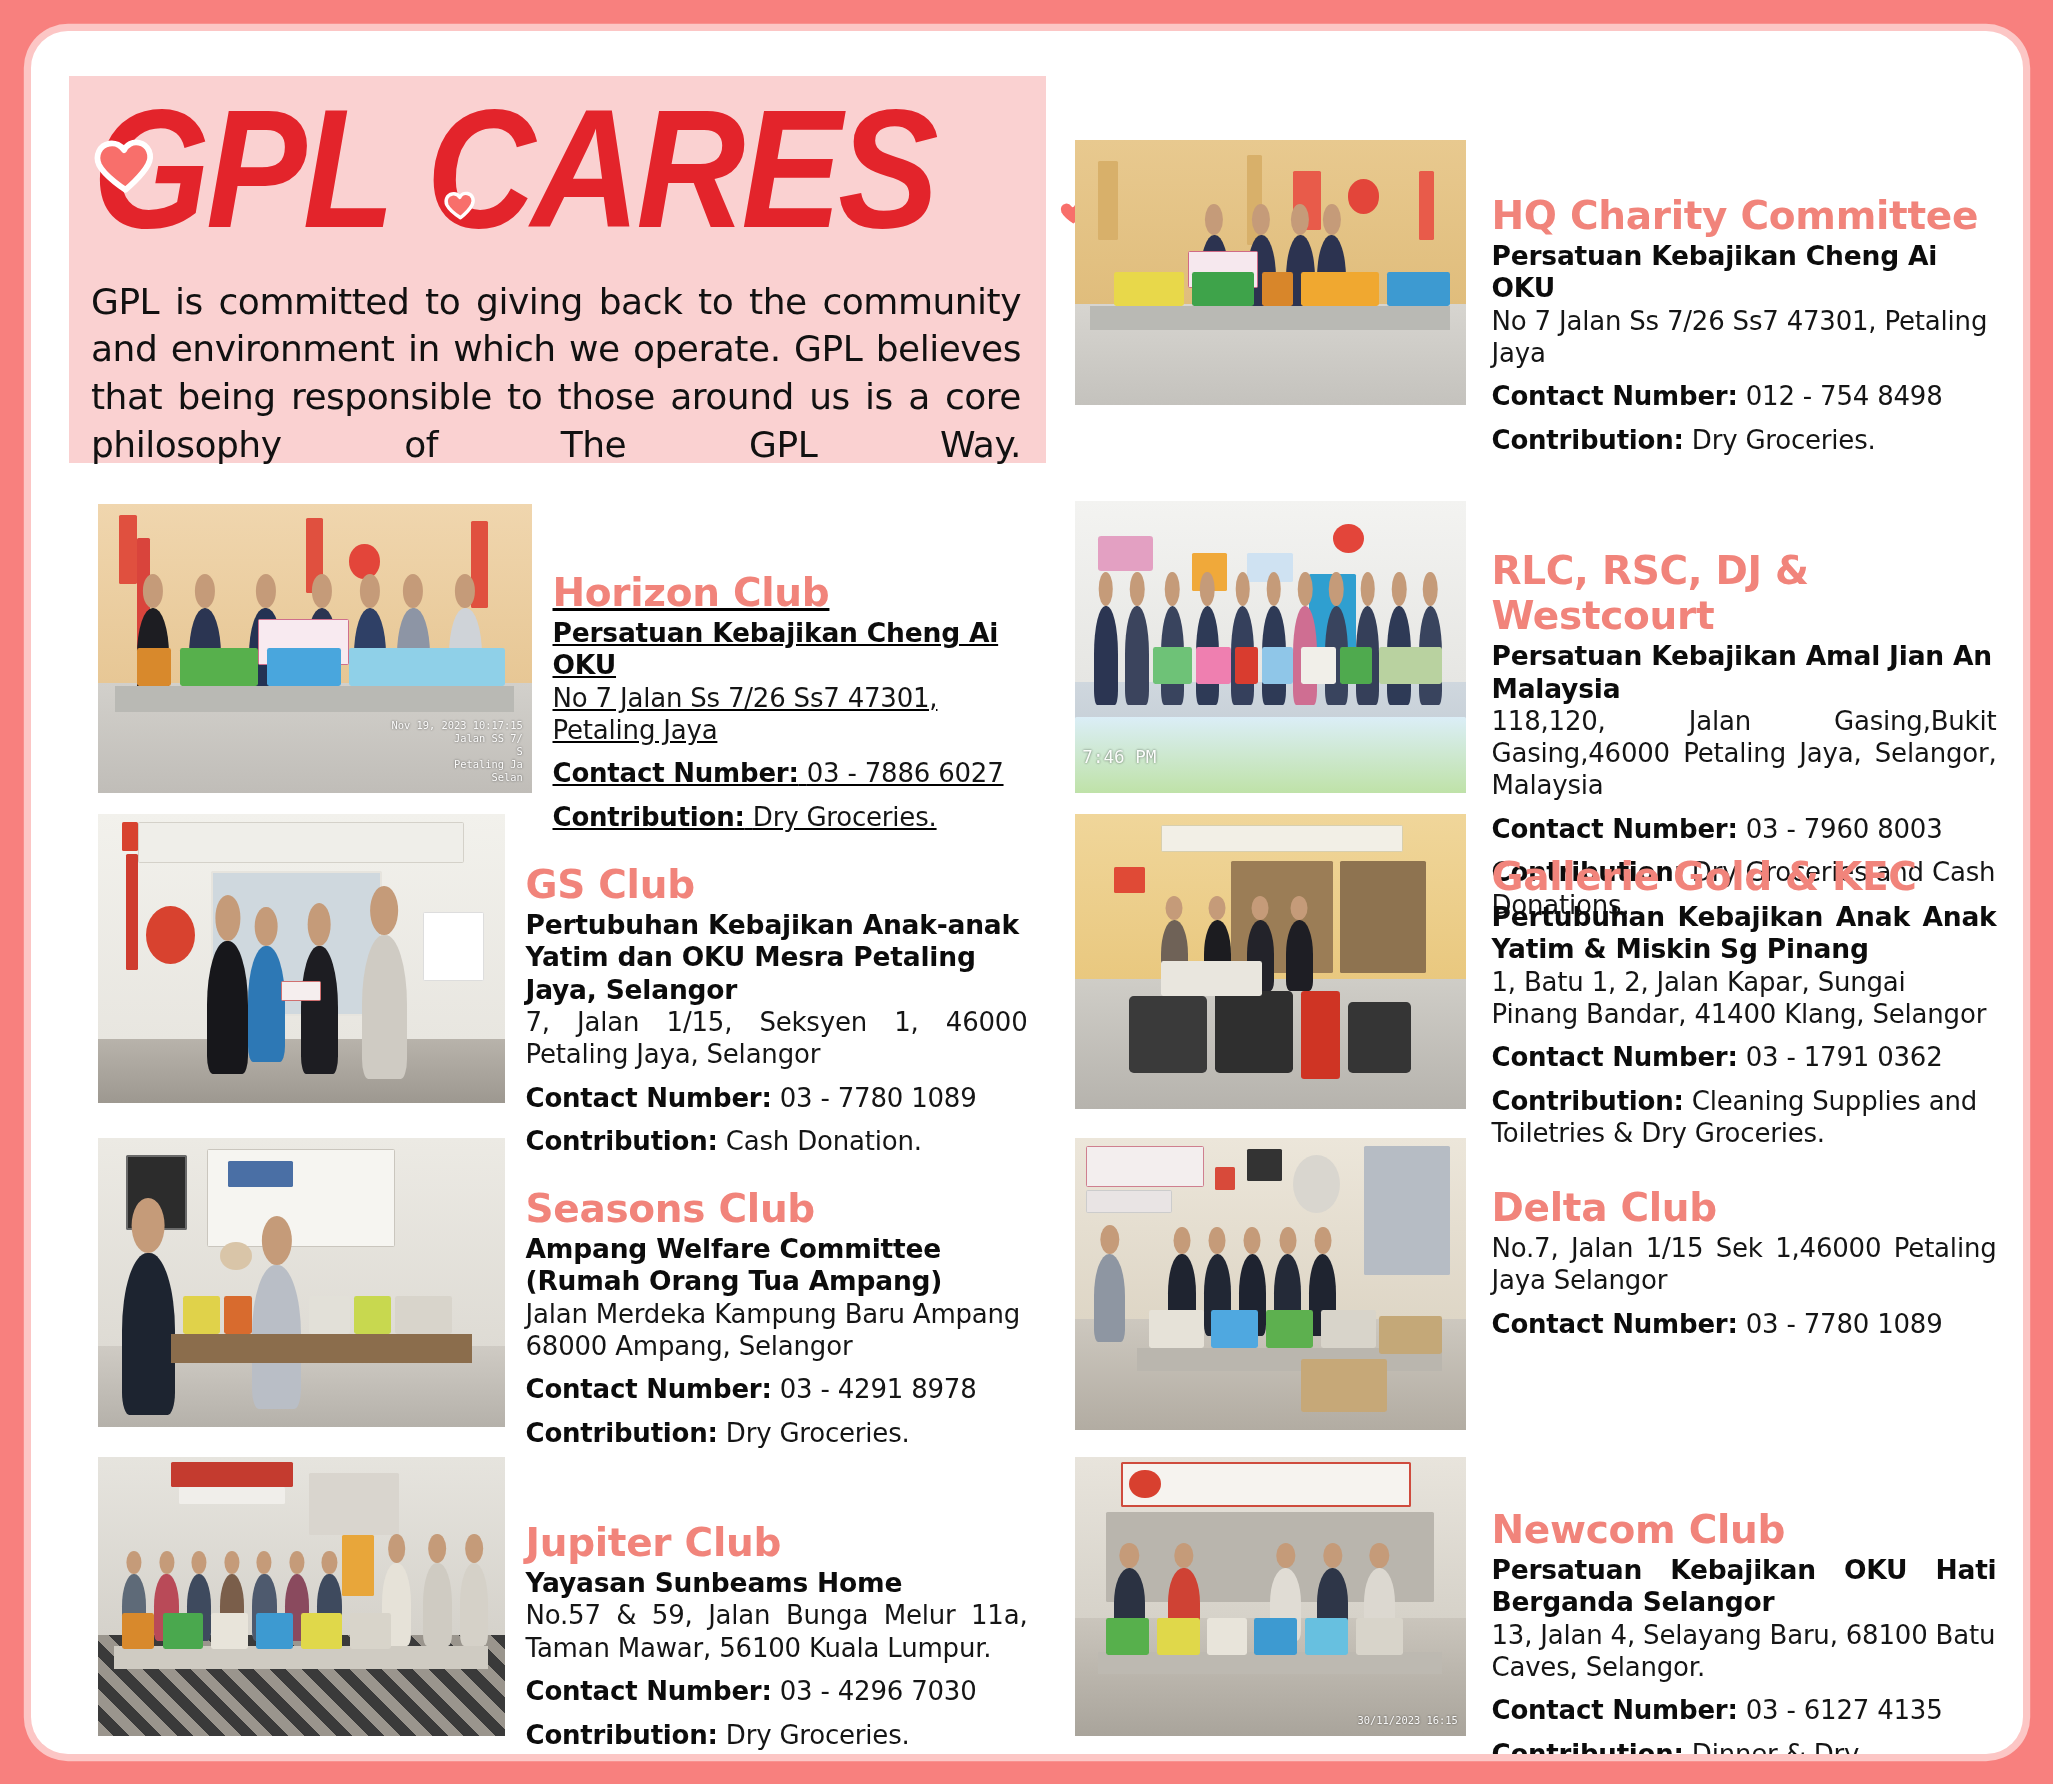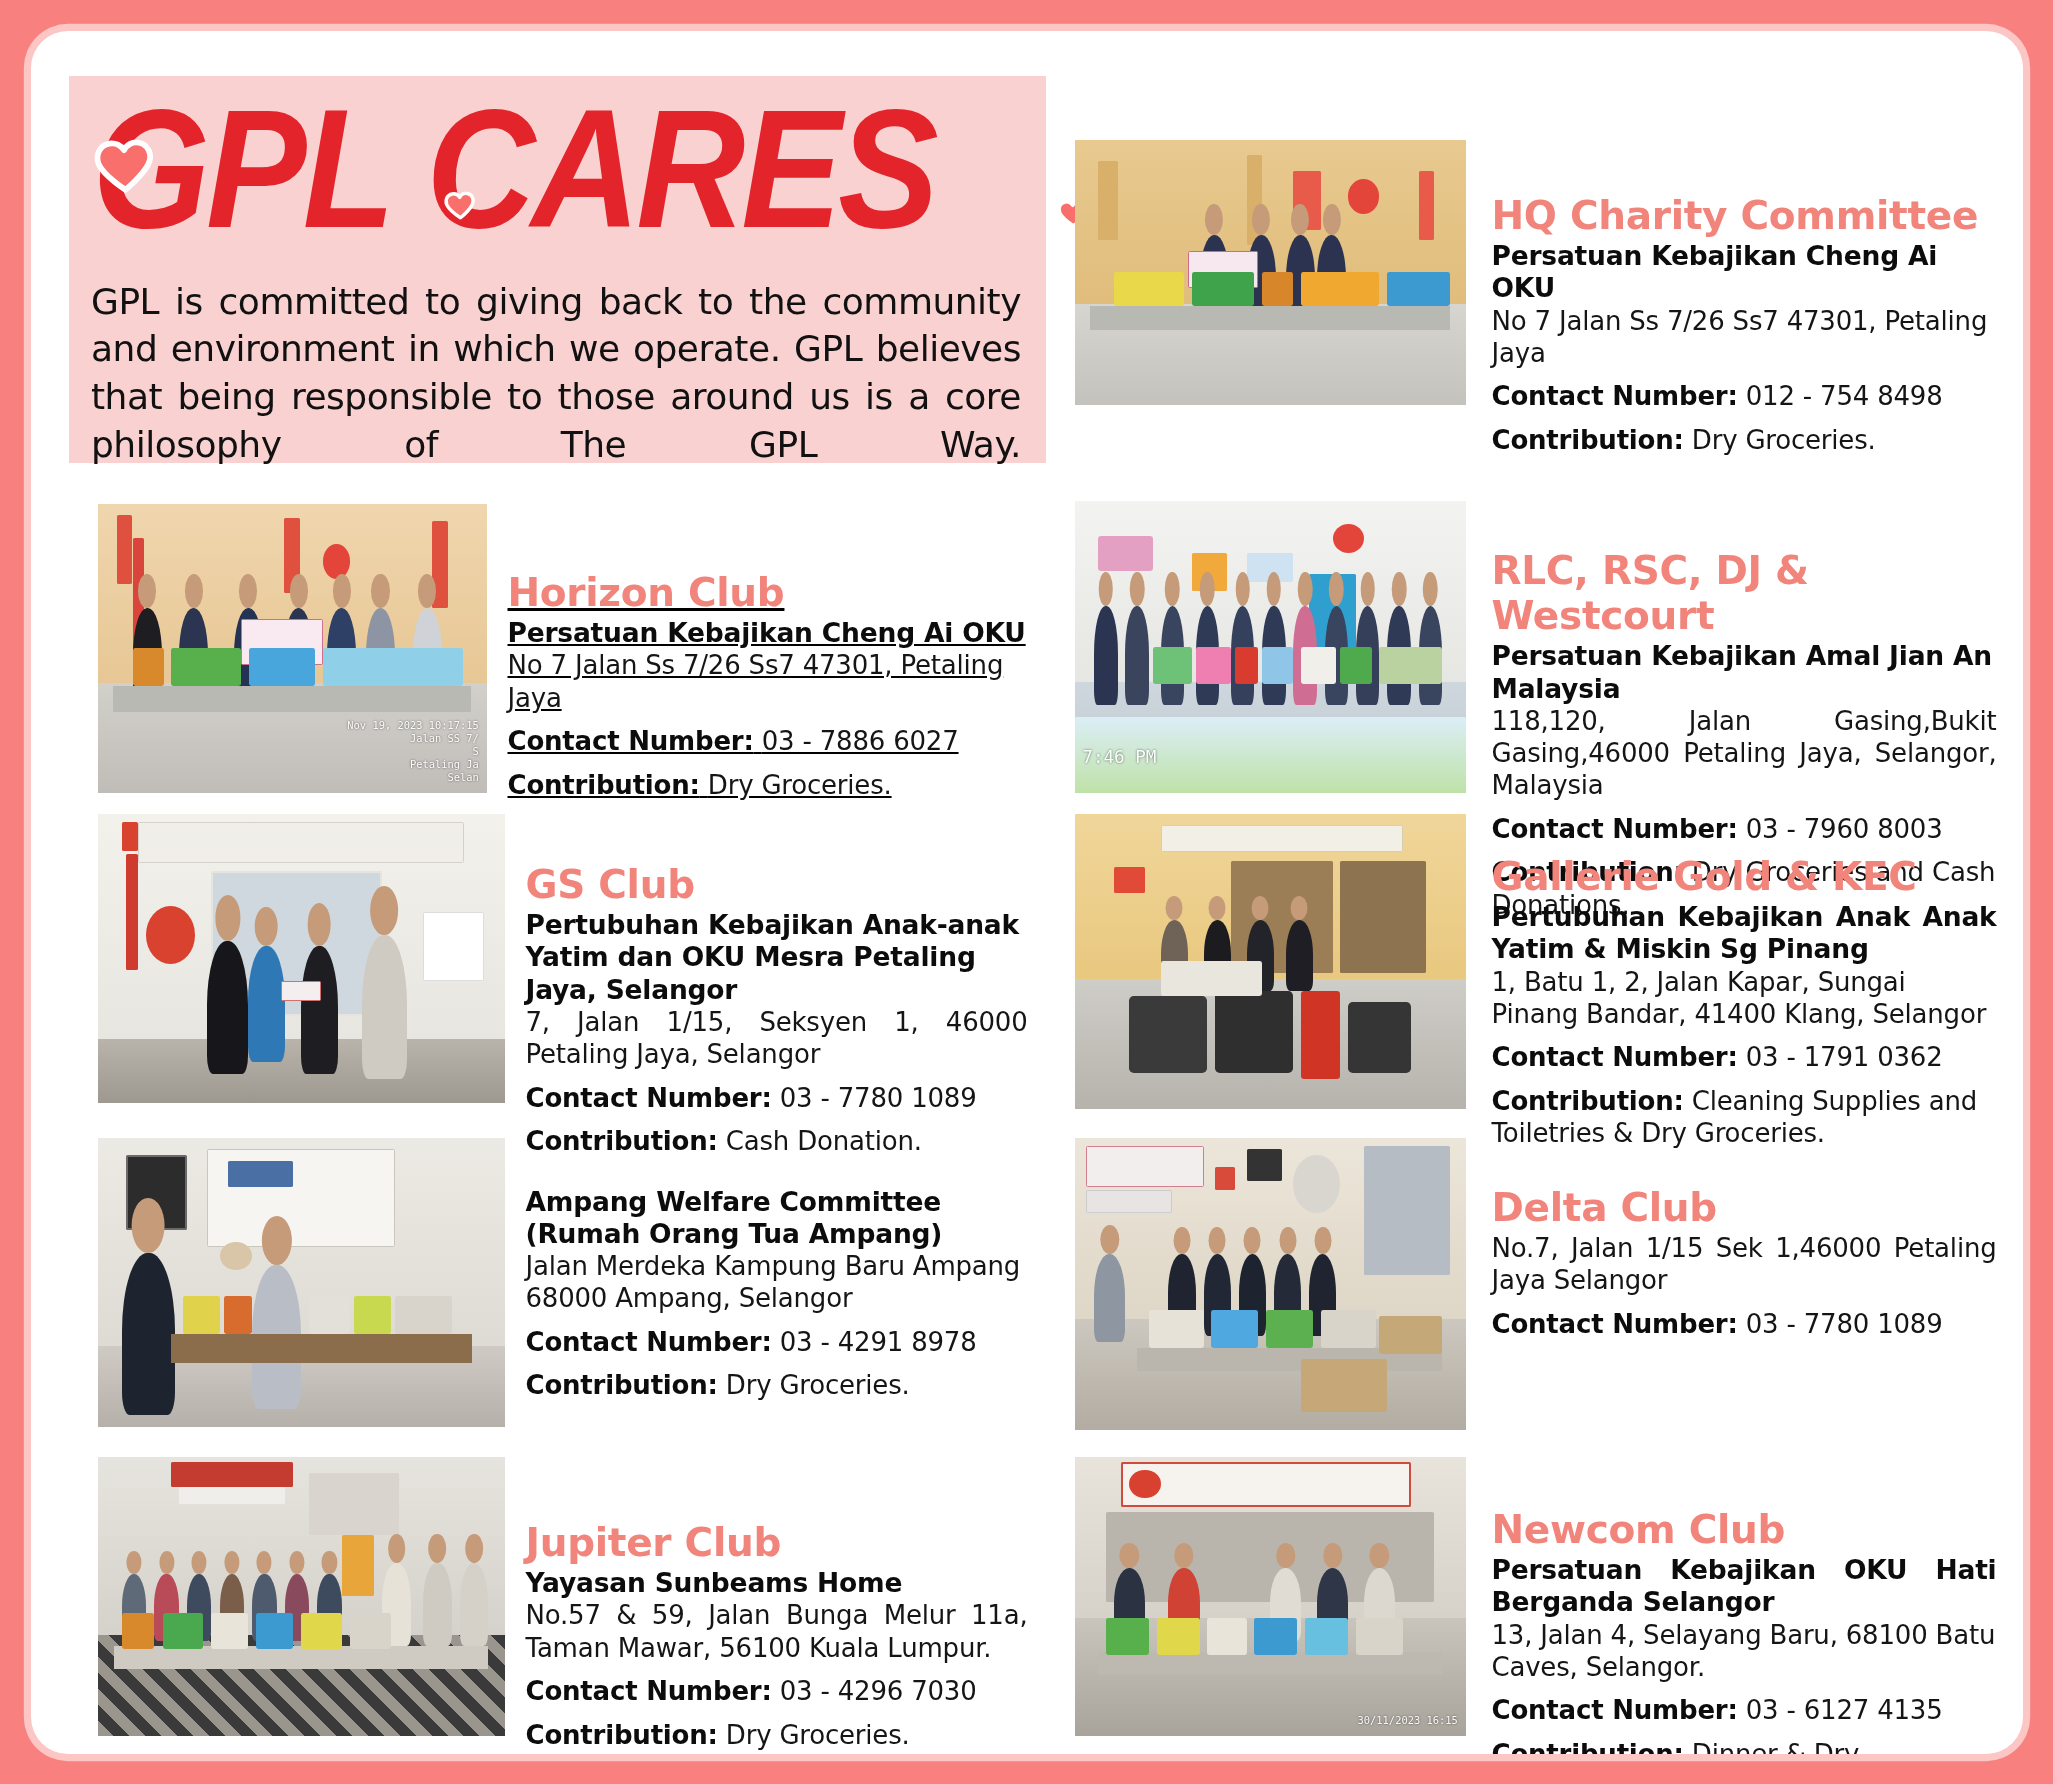--- a/index.html
+++ b/index.html
@@ -144,21 +144,21 @@
     font-family: "DejaVu Sans", sans-serif;
   }
   .kv b { font-weight: 700; color: #0C0C0C; }
 
   
   #e-hq        { left: 1044px; top: 109px;  width: 918px; }
   #e-hq   .photo { width: 391px; height: 265px; margin-right: 26px; }
   #e-hq   .info  { padding-top: 53px; width: 500px; }
 
   #e-horizon   { left: 67px;   top: 473px;  width: 930px; }
-  #e-horizon .photo { width: 389px; height: 289px; margin-right: 21px; }
+  #e-horizon .photo { width: 434px; height: 289px; margin-right: 21px; }
   #e-horizon .info  { padding-top: 66px; width: 502px; text-decoration: underline; }
 
   #e-rlc       { left: 1044px; top: 470px;  width: 922px; }
   #e-rlc  .photo { width: 391px; height: 292px; margin-right: 26px; }
   #e-rlc  .info  { padding-top: 47px; width: 505px; }
 
   #e-gs        { left: 67px;   top: 783px;  width: 930px; }
   #e-gs   .photo { width: 407px; height: 289px; margin-right: 21px; }
   #e-gs   .info  { padding-top: 48px; width: 502px; }
 
@@ -424,20 +424,21 @@
             <div class="table" style="left:18%;right:8%;bottom:22%;height:10%;background:#8b6d4c"></div>
             <div class="goods" style="left:21%;bottom:32%;width:9%;background:#e0d24a"></div>
             <div class="goods" style="left:31%;bottom:32%;width:7%;background:#d86b2e"></div>
             <div class="goods" style="left:52%;bottom:32%;width:10%;background:#e2e0d8"></div>
             <div class="goods" style="left:63%;bottom:32%;width:9%;background:#c8d84f"></div>
             <div class="goods" style="left:73%;bottom:32%;width:14%;background:#d8d4cb"></div>
           </div>
           <div class="stamp"></div>
         </div>
         <div class="info">
+          <div class="club-name">Seasons Club</div>
           <div class="org-name">Ampang Welfare Committee (Rumah Orang Tua Ampang)</div>
           <div class="address">Jalan Merdeka Kampung Baru Ampang 68000 Ampang, Selangor</div>
           <div class="kv"><b>Contact Number:</b> <span>03 - 4291 8978</span></div>
           <div class="kv"><b>Contribution:</b> <span>Dry Groceries.</span></div>
         </div>
       </div>
 
       <div class="entry" id="e-delta">
         <div class="photo">
           <div class="scene">

